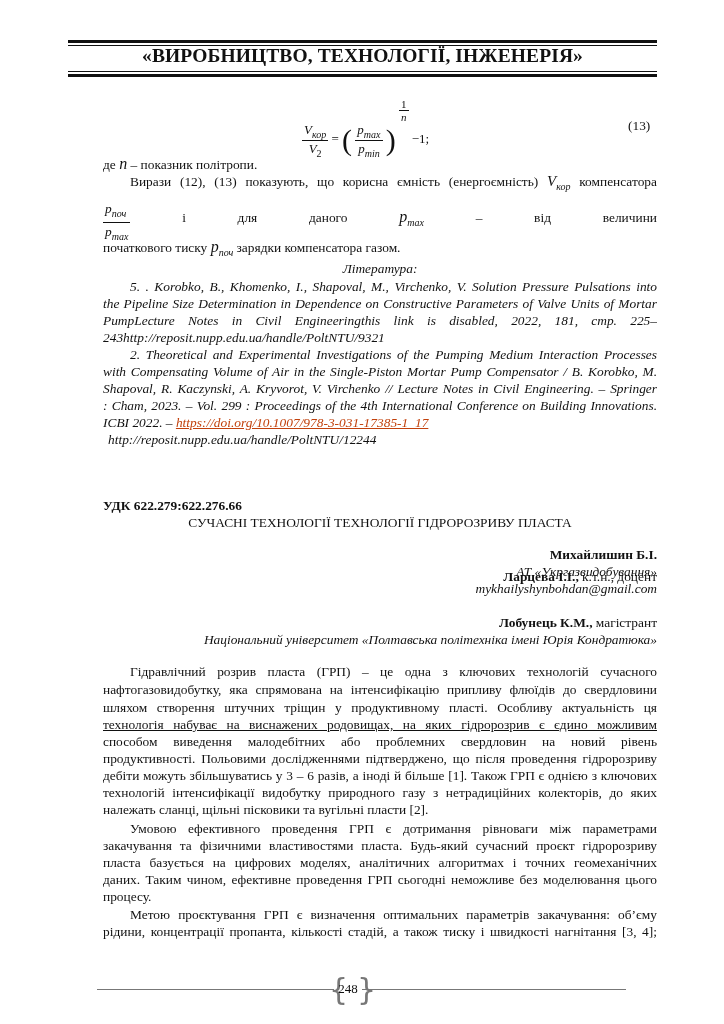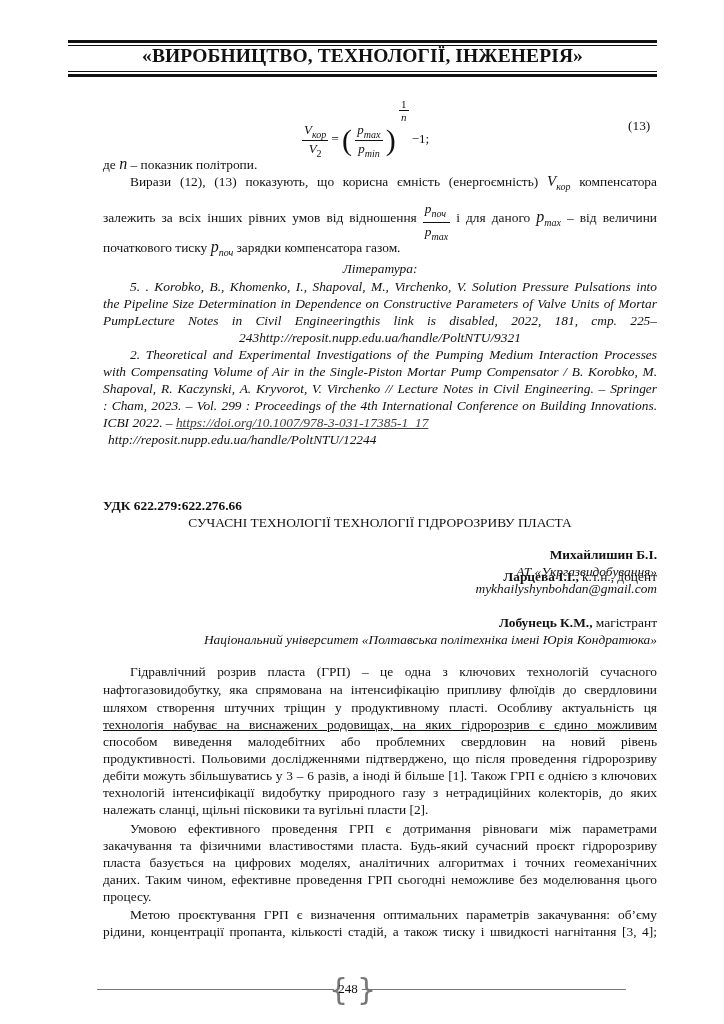--- a/index.html
+++ b/index.html
@@ -12,21 +12,21 @@
                font-weight: bold; font-size: 19.5px; letter-spacing: 0.1px; }
   
   .math { font-style: italic; font-family: "Liberation Serif", serif; }
   .frac { display: inline-block; vertical-align: middle; text-align: center; }
   .frac .num { display: block; border-bottom: 1px solid #111; padding: 0 2px; }
   .frac .den { display: block; padding: 0 2px; }
   sub { font-size: 10px; }
   .line { position: absolute; left: 103px; right: 67px; line-height: 17px; white-space: nowrap; }
   .justify { text-align: justify; text-align-last: justify; }
   .ref { font-style: italic; }
-  .link { color: #404040; text-decoration: underline; text-align: right; }
+  .link { color: #c2410c; text-decoration: underline; text-align: right; }
   .right { text-align: right; }
   .bold { font-weight: bold; }
   .ital { font-style: italic; }
   
   #footer-line-l { position:absolute; left: 97px; width: 237px; top: 989px; height: 1px; background:#777; }
   #footer-line-r { position:absolute; left: 362px; width: 264px; top: 989px; height: 1px; background:#777; }
   .brace { position:absolute; top: 975px; font-size: 30px; color:#777; font-family: "DejaVu Sans", sans-serif; line-height: 30px; }
   #page-num { position:absolute; left: 336px; width: 24px; top: 981px; text-align:center; font-size: 13px; }
 </style>
 </head>
@@ -63,41 +63,40 @@
   <span class="math" style="font-size:16px;">n</span>
   <span>– показник політропи.</span>
 </div>
 
 <div class="line justify" style="left:130px; top:173px;">
   <span>Вирази (12), (13) показують, що корисна ємність (енергоємність)</span>
   <span class="math" style="font-size:15px;"><span>V</span><sub>кор</sub></span>
   <span>компенсатора</span>
 </div>
 <div class="line justify" style="top:200px;">
-  <span>залежить за всіх інших рівних умов від відношення</span>
   <span class="frac math" style="vertical-align:-14px;">
     <span class="num"><span>p</span><sub>поч</sub></span>
     <span class="den"><span>p</span><sub>max</sub></span>
   </span>
   <span>і для даного</span>
   <span class="math" style="font-size:16px;"><span>p</span><sub>max</sub></span>
   <span>– від величини</span>
 </div>
 <div class="line" style="top:238px;">
   <span>початкового тиску</span>
   <span class="math" style="font-size:16px;"><span>p</span><sub>поч</sub></span>
   <span>зарядки компенсатора газом.</span>
 </div>
 
 <div class="abs ital" style="left:103px; right:67px; top:261px; text-align:center;">Література:</div>
 
 <div class="line justify ref" style="left:130px; top:278px;">5. . Korobko, B., Khomenko, I., Shapoval, M., Virchenko, V. Solution Pressure Pulsations into</div>
 <div class="line justify ref" style="top:295px;">the Pipeline Size Determination in Dependence on Constructive Parameters of Valve Units of Mortar</div>
 <div class="line justify ref" style="top:312px;">PumpLecture Notes in Civil Engineeringthis link is disabled, 2022, 181, стр. 225–</div>
-<div class="line ref" style="top:329px;text-align:center;">243http://reposit.nupp.edu.ua/handle/PoltNTU/9321</div>
+<div class="line ref" style="top:329px;">243http://reposit.nupp.edu.ua/handle/PoltNTU/9321</div>
 
 <div class="line justify ref" style="left:130px; top:346px;">2. Theoretical and Experimental Investigations of the Pumping Medium Interaction Processes</div>
 <div class="line justify ref" style="top:363px;">with Compensating Volume of Air in the Single-Piston Mortar Pump Compensator / B. Korobko, M.</div>
 <div class="line justify ref" style="top:380px;">Shapoval, R. Kaczynski, A. Kryvorot, V. Virchenko // Lecture Notes in Civil Engineering. – Springer</div>
 <div class="line justify ref" style="top:397px;">: Cham, 2023. – Vol. 299 : Proceedings of the 4th International Conference on Building Innovations.</div>
 <div class="line ref" style="top:414px;">
   <span>ICBI 2022. – </span><a class="link">https://doi.org/10.1007/978-3-031-17385-1_17</a>
 </div>
 <div class="line ref" style="left:108px; top:431px;">http://reposit.nupp.edu.ua/handle/PoltNTU/12244</div>
 

